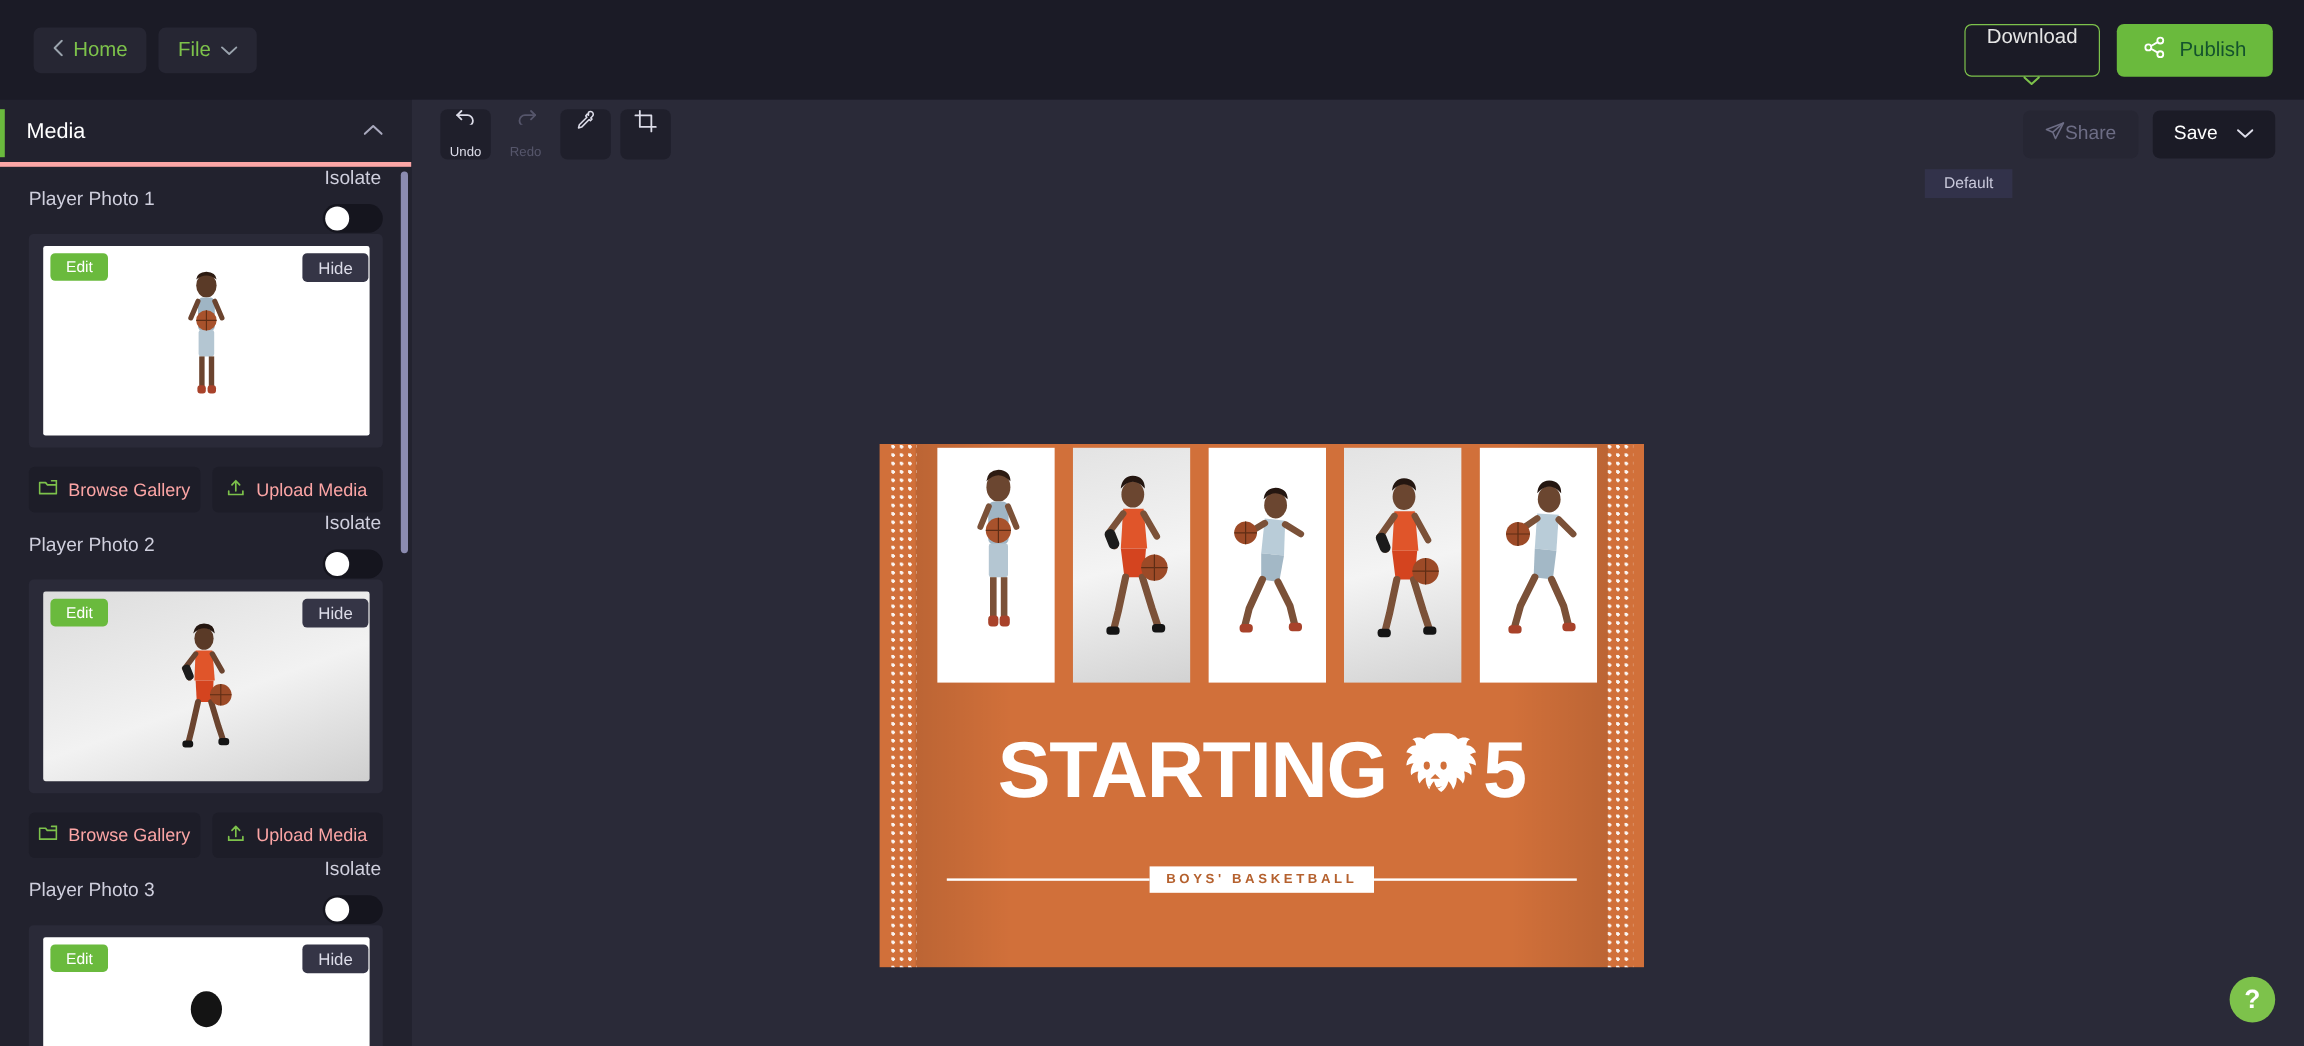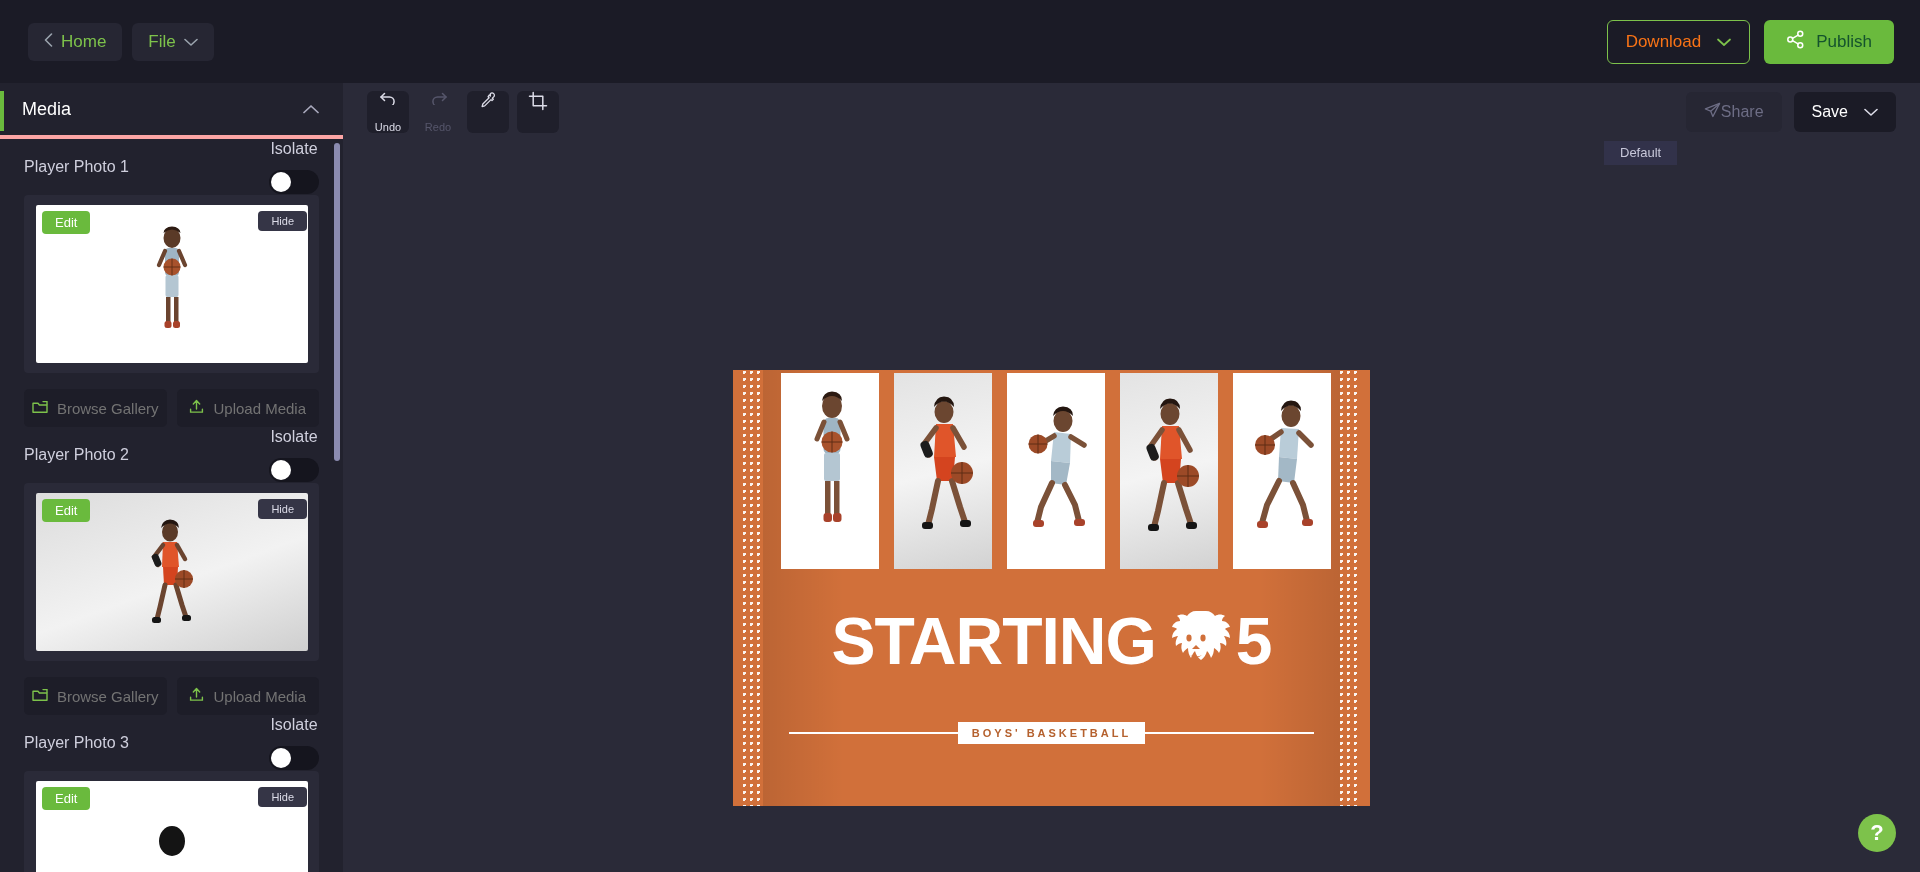--- a/index.html
+++ b/index.html
@@ -25,22 +25,22 @@
   }
   .nav-btn .chev { display: inline-block; }
   .topbar-right {
     margin-left: auto; margin-right: 26px;
     display: flex; align-items: center; gap: 14px;
   }
   .btn-download {
     display: flex; align-items: center; gap: 16px;
     height: 44px; padding: 0 18px;
     border: 1px solid #7dc24b; border-radius: 6px;
-    background: transparent; color: #f97316;
-    font-size: 17px; cursor: pointer;
+    background: transparent; color: #e5e5e5;
+    font-size: 17px; cursor: pointer; flex-direction: column;
   }
   .btn-publish {
     display: flex; align-items: center; gap: 11px;
     height: 44px; padding: 0 22px;
     background: #6aba3d; border-radius: 6px;
     color: #14532d; font-size: 17px; cursor: pointer;
   }
 
   
   .sidebar {
@@ -97,29 +97,29 @@
   .thumb-white { background: #ffffff; }
   .thumb-grey  { background: linear-gradient(160deg,#dcdcdc,#f2f2f2 55%,#cfcfcf); }
   .btn-edit {
     position: absolute; left: 18px; top: 16px; z-index: 4;
     background: #6aba3d; color: #ffffff;
     font-size: 13px; padding: 4px 13px; border-radius: 4px; cursor: pointer;
   }
   .btn-hide {
     position: absolute; right: 12px; top: 16px; z-index: 4;
     background: #353546; color: #dcdce8;
-    font-size: 11px; padding: 4px 13px; border-radius: 4px; cursor: pointer;
+    font-size: 14px; padding: 4px 13px; border-radius: 4px; cursor: pointer;
   }
 
   .media-actions { display: flex; gap: 10px; margin-top: 16px; }
   .media-btn {
     display: flex; align-items: center; justify-content: center; gap: 9px;
     height: 38px; flex: 1;
     background: #1d1d28; border-radius: 5px;
-    color: #737373; font-size: 15px; cursor: pointer;
+    color: #fca5a5; font-size: 15px; cursor: pointer;
   }
 
   .sb-track {
     position: absolute; right: 3px; top: 0; width: 6px; height: 733px;
   }
   .sb-thumb {
     position: absolute; left: 0; top: 4px; width: 6px; height: 318px;
     background: #8b8bb0; border-radius: 3px; cursor: pointer;
   }
 

